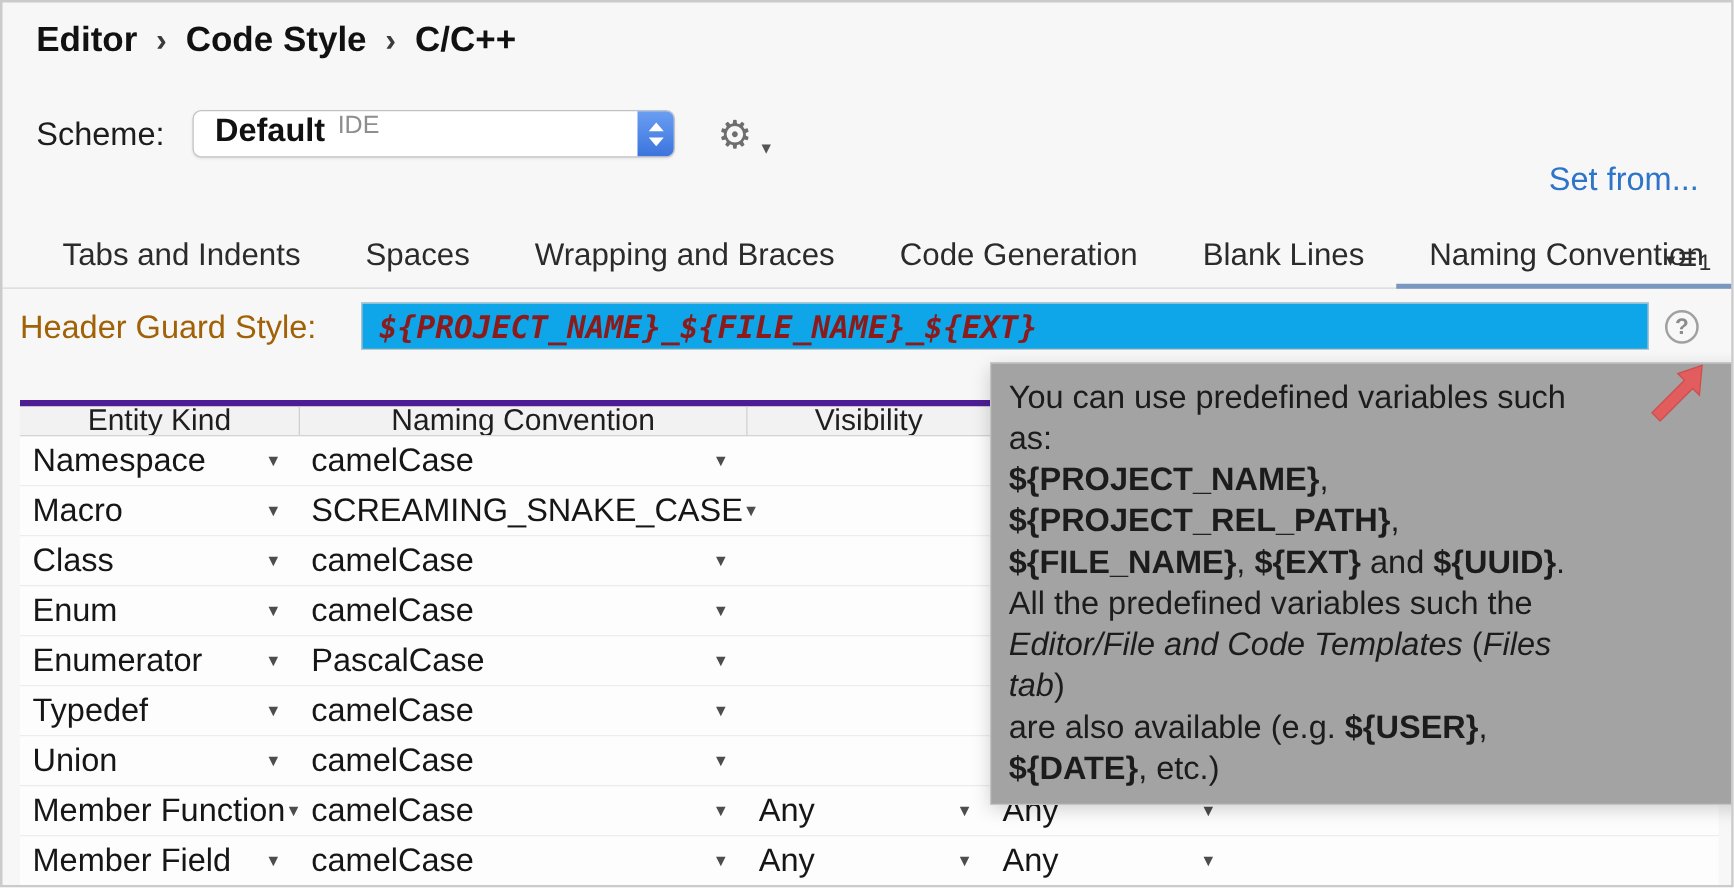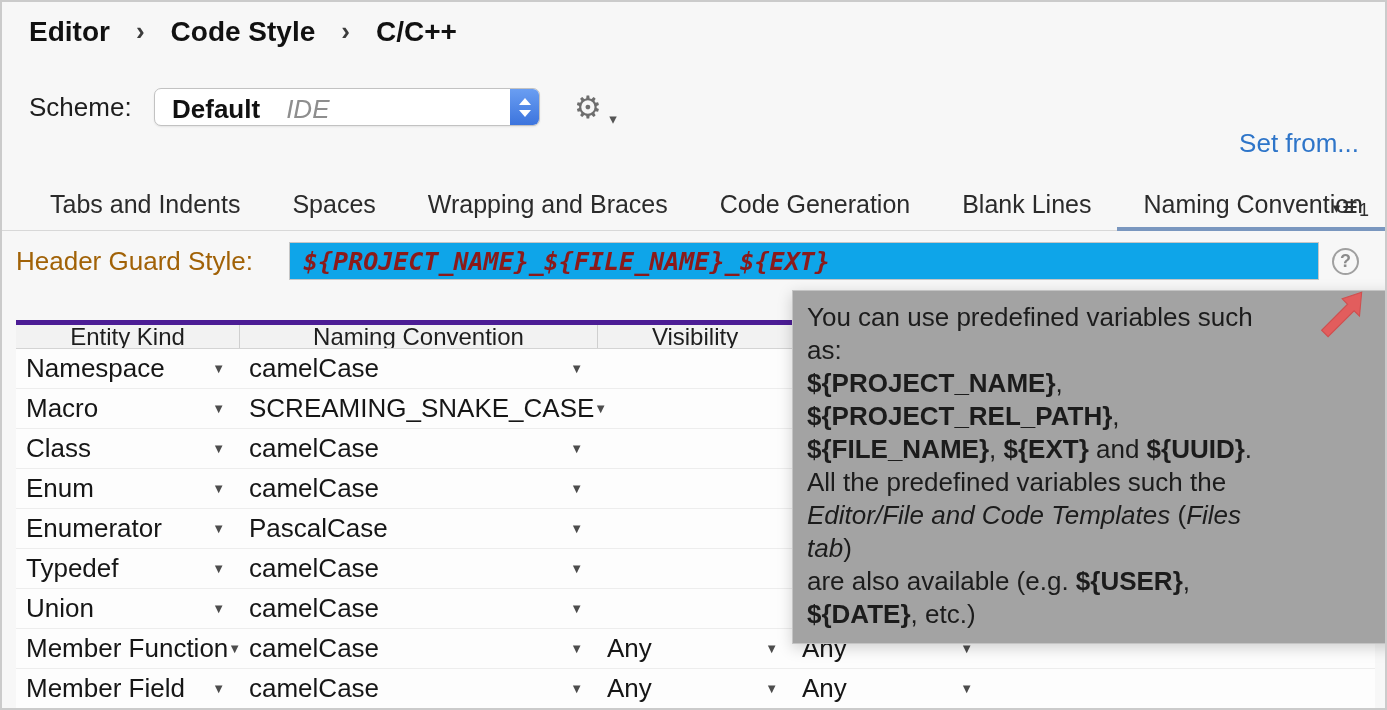--- a/index.html
+++ b/index.html
@@ -5,32 +5,32 @@
   * { margin:0; padding:0; box-sizing:border-box; }
   html,body { background:#ffffff; font-family:"Liberation Sans", sans-serif; }
 
   .screen {
     position:relative; width:1387px; height:710px;
     border:2px solid #cbcbcb; background:#f7f7f7;
     overflow:hidden; color:#1d1d1d;
   }
 
   
-  .breadcrumb { position:absolute; left:27px; top:14px; display:flex; align-items:flex-start; gap:26px;
+  .breadcrumb { position:absolute; left:27px; top:14px; display:flex; align-items:flex-end; gap:15px;
     font-size:28px; font-weight:bold; color:#111; }
   .crumb-sep { font-size:26px; color:#3c3c3c; font-weight:600; }
 
   
   .scheme-row { position:absolute; left:27px; top:86px; display:flex; align-items:center; }
   .scheme-label { font-size:26px; width:125px; color:#1d1d1d; }
   .combo { position:relative; width:386px; height:38px; background:#fff; border:1px solid #c2c2c2;
-    border-radius:7px; display:flex; align-items:flex-end; padding-left:17px;
-    box-shadow:0 1px 2px rgba(0,0,0,.08); cursor:default;gap:16px; }
+    border-radius:7px; display:flex; align-items:flex-start; padding-left:17px;
+    box-shadow:0 1px 2px rgba(0,0,0,.08); cursor:default; }
   .combo-value { font-size:26px; font-weight:bold; color:#111; }
-  .combo-scope { font-size:26px; color:#8e8e8e; margin-left:10px;font-style:italic; }
+  .combo-scope { font-size:20px; color:#8e8e8e; margin-left:10px; }
   .stepper { position:absolute; right:0; top:0; width:29px; height:100%;
     background:linear-gradient(#6a9ef2, var(--accent-blue,#3c74dd));
     border-radius:0 6px 6px 0; display:flex; flex-direction:column;
     align-items:center; justify-content:center; gap:5px; }
   .tri-up { width:0; height:0; border-left:6px solid transparent; border-right:6px solid transparent; border-bottom:7px solid #fff; }
   .tri-down { width:0; height:0; border-left:6px solid transparent; border-right:6px solid transparent; border-top:7px solid #fff; }
   .gear { margin-left:34px; font-size:31px; line-height:1; color:#6e6e6e; position:relative; }
   .gear-caret { position:absolute; right:-15px; bottom:-3px; font-size:15px; color:#555; }
 
   .set-from { position:absolute; right:26px; top:126px; font-size:26px;

